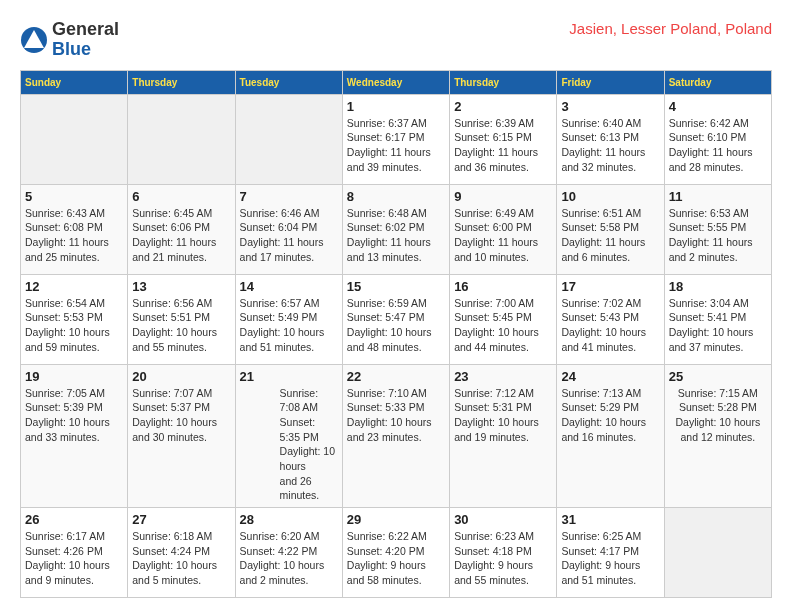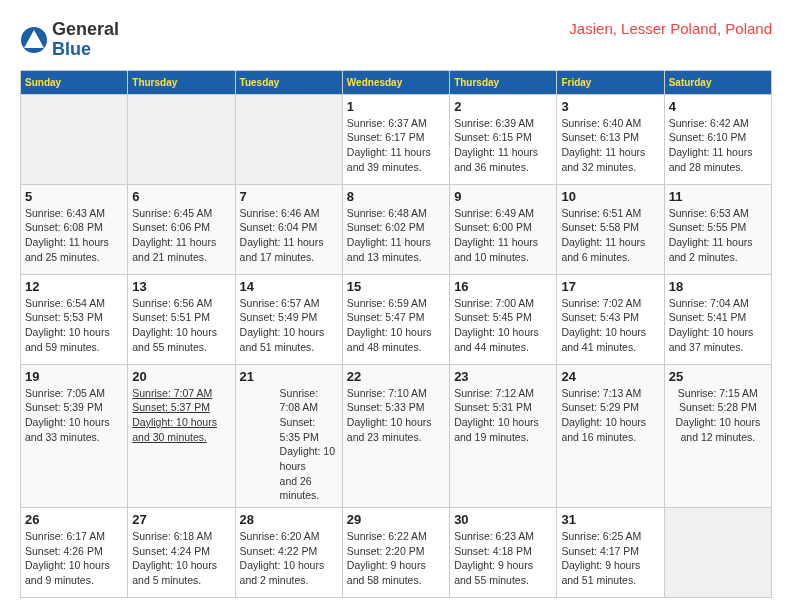--- a/index.html
+++ b/index.html
@@ -241,37 +241,37 @@
         </td>
         <td>
           <span class="day-number">17</span>
           <div class="day-info" style="white-space: pre-line;">Sunrise: 7:02 AM
 Sunset: 5:43 PM
 Daylight: 10 hours
 and 41 minutes.</div>
         </td>
         <td>
           <span class="day-number">18</span>
-          <div class="day-info" style="white-space: pre-line;">Sunrise: 7:04 AM
+          <div class="day-info" style="white-space: pre-line;">Sunrise: 3:04 AM
 Sunset: 5:41 PM
 Daylight: 10 hours
 and 37 minutes.</div>
         </td>
       </tr>
       <tr>
         <td>
           <span class="day-number">19</span>
           <div class="day-info" style="white-space: pre-line;">Sunrise: 7:05 AM
 Sunset: 5:39 PM
 Daylight: 10 hours
 and 33 minutes.</div>
         </td>
         <td>
           <span class="day-number">20</span>
-          <div class="day-info" style="white-space: pre-line; text-decoration: underline;">Sunrise: 7:07 AM
+          <div class="day-info" style="white-space: pre-line;">Sunrise: 7:07 AM
 Sunset: 5:37 PM
 Daylight: 10 hours
 and 30 minutes.</div>
         </td>
         <td>
           <span class="day-number">21</span>
           <div class="day-info" style="white-space: pre-line; margin-left: 40px;">Sunrise: 7:08 AM
 Sunset: 5:35 PM
 Daylight: 10 hours
 and 26 minutes.</div>
@@ -323,21 +323,21 @@
         <td>
           <span class="day-number">28</span>
           <div class="day-info" style="white-space: pre-line;">Sunrise: 6:20 AM
 Sunset: 4:22 PM
 Daylight: 10 hours
 and 2 minutes.</div>
         </td>
         <td>
           <span class="day-number">29</span>
           <div class="day-info" style="white-space: pre-line;">Sunrise: 6:22 AM
-Sunset: 2:20 PM
+Sunset: 4:20 PM
 Daylight: 9 hours
 and 58 minutes.</div>
         </td>
         <td>
           <span class="day-number">30</span>
           <div class="day-info" style="white-space: pre-line;">Sunrise: 6:23 AM
 Sunset: 4:18 PM
 Daylight: 9 hours
 and 55 minutes.</div>
         </td>

